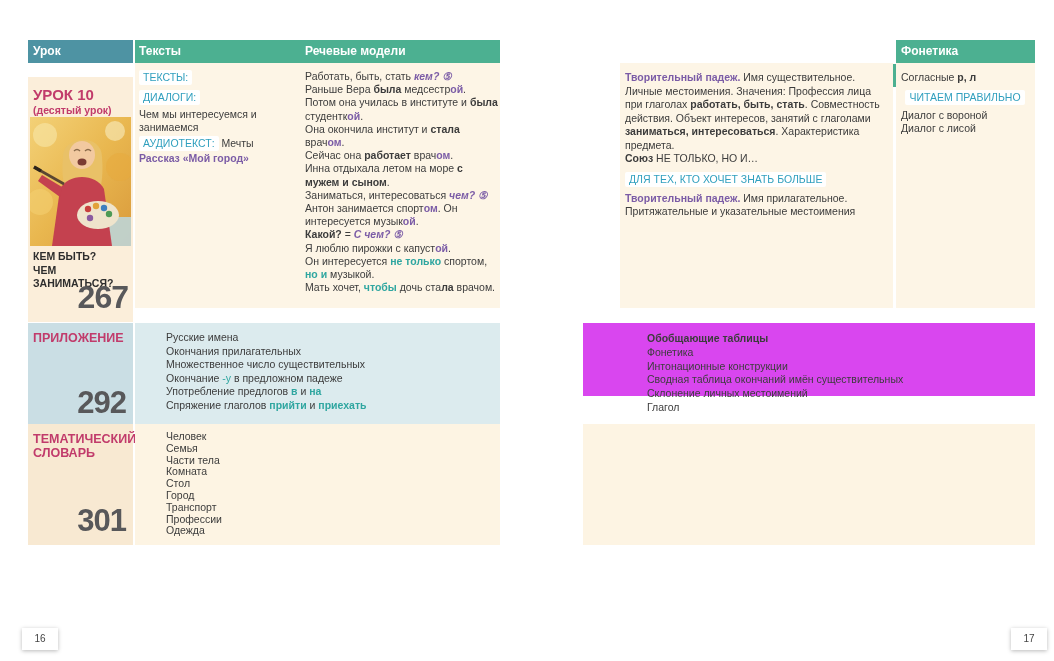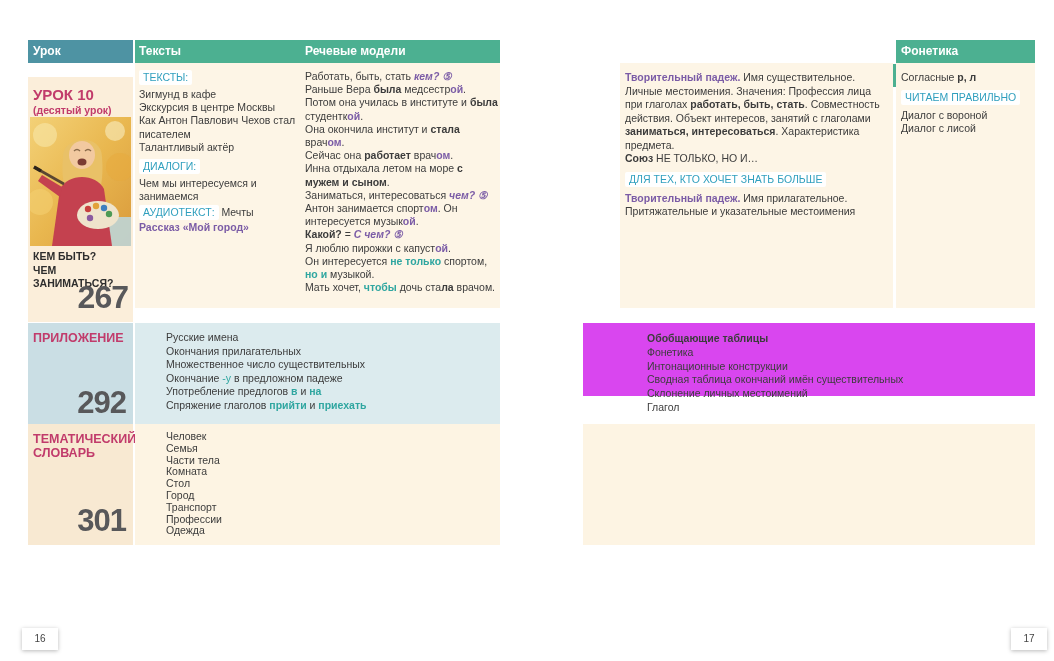--- a/index.html
+++ b/index.html
@@ -94,26 +94,20 @@
     <div>ЧЕМ ЗАНИМАТЬСЯ?</div>
   </div>
 
   <div class="big-num" style="right:5px;bottom:6px;font-size:32px;">267</div>
 </div>
 
 <div class="cell" style="left:135px;top:63px;width:365px;height:245px;background:#fdf5e6;">
 
   <div class="abs body-txt" style="left:4px;top:7px;width:164px;">
     <div><span class="chip">ТЕКСТЫ:</span></div>
-    <div style="margin-top:3px;">
-        <div class="line">Зигмунд в кафе</div>
-        <div class="line">Экскурсия в центре Москвы</div>
-        <div class="line">Как Антон Павлович Чехов стал писателем</div>
-        <div class="line">Талантливый актёр</div>
-      </div>
     <div style="margin-top:5px;"><span class="chip">ДИАЛОГИ:</span></div>
     <div class="line" style="margin-top:3px;">Чем мы интересуемся и занимаемся</div>
     <div style="margin-top:2px;">
       <span class="chip">АУДИОТЕКСТ:</span>
       <span>Мечты</span>
     </div>
     <div class="line story" style="margin-top:1px;">Рассказ «Мой город»</div>
   </div>
 
   <div class="abs body-txt" style="left:170px;top:7px;width:193px;">
@@ -183,21 +177,21 @@
     <div>
         <div class="gram-par"><span class="seg-pb">Творительный падеж.</span><span> Имя прилагательное.</span></div>
         <div class="gram-par"><span>Притяжательные и указательные местоимения</span></div>
       </div>
   </div>
 </div>
 
 <div class="cell" style="left:896px;top:63px;width:139px;height:245px;background:#fdf5e6;">
   <div class="body-txt" style="margin:8px 0 0 5px;width:128px;">
     <div class="line"><span>Согласные </span><span class="seg-b">р, л</span></div>
-    <div style="margin:6px 0 4px 0;">
+    <div style="margin:6px 0 4px 0;text-align:center;">
       <span class="chip">ЧИТАЕМ ПРАВИЛЬНО</span>
     </div>
     <div>
         <div class="line">Диалог с вороной</div>
         <div class="line">Диалог с лисой</div>
       </div>
   </div>
 </div>
 
 <div class="cell" style="left:583px;top:323px;width:452px;height:73px;background:#d946ef;">

